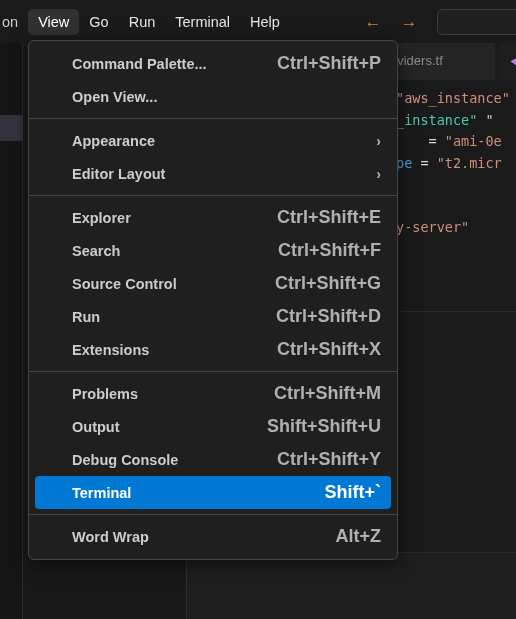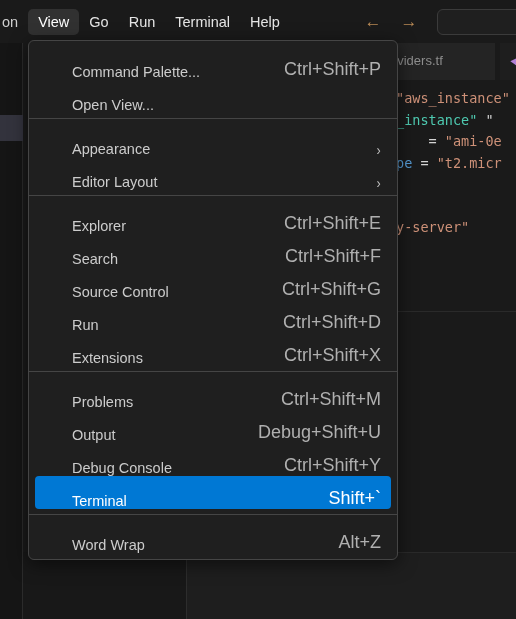--- a/index.html
+++ b/index.html
@@ -172,29 +172,30 @@
     background: #1f1f1f;
     border: 1px solid #454545;
     border-radius: 6px;
     padding: 6px 0 6px 0;
     box-shadow: 0 4px 18px rgba(0,0,0,0.55);
     z-index: 40;
   }
   .menu-item {
     position: relative;
     display: flex;
-    align-items: flex-end;
+    align-items: center;
     height: 33px;
     margin: 0 6px;
     padding: 0 10px 0 37px;
     border-radius: 4px;
     color: #cccccc;
     font-size: 14.5px;
     white-space: nowrap;
     cursor: default;
+    font-weight: bold;
   }
   .menu-item .label { flex: 0 0 auto; }
   .menu-item .accel {
     margin-left: auto;
     color: #b0b0b0;
     font-size: 18px;
   }
   .menu-item .chev {
     margin-left: auto;
     color: #c0c0c0;
@@ -302,21 +303,21 @@
         <span class="label">Extensions</span>
         <span class="accel">Ctrl+Shift+X</span>
       </div>
       <div class="menu-sep"></div>
       <div class="menu-item">
         <span class="label">Problems</span>
         <span class="accel">Ctrl+Shift+M</span>
       </div>
       <div class="menu-item">
         <span class="label">Output</span>
-        <span class="accel">Debug+Shift+U</span>
+        <span class="accel">Shift+Shift+U</span>
       </div>
       <div class="menu-item">
         <span class="label">Debug Console</span>
         <span class="accel">Ctrl+Shift+Y</span>
       </div>
       <div class="menu-item selected">
         <span class="label">Terminal</span>
         <span class="accel">Shift+`</span>
       </div>
       <div class="menu-sep"></div>

